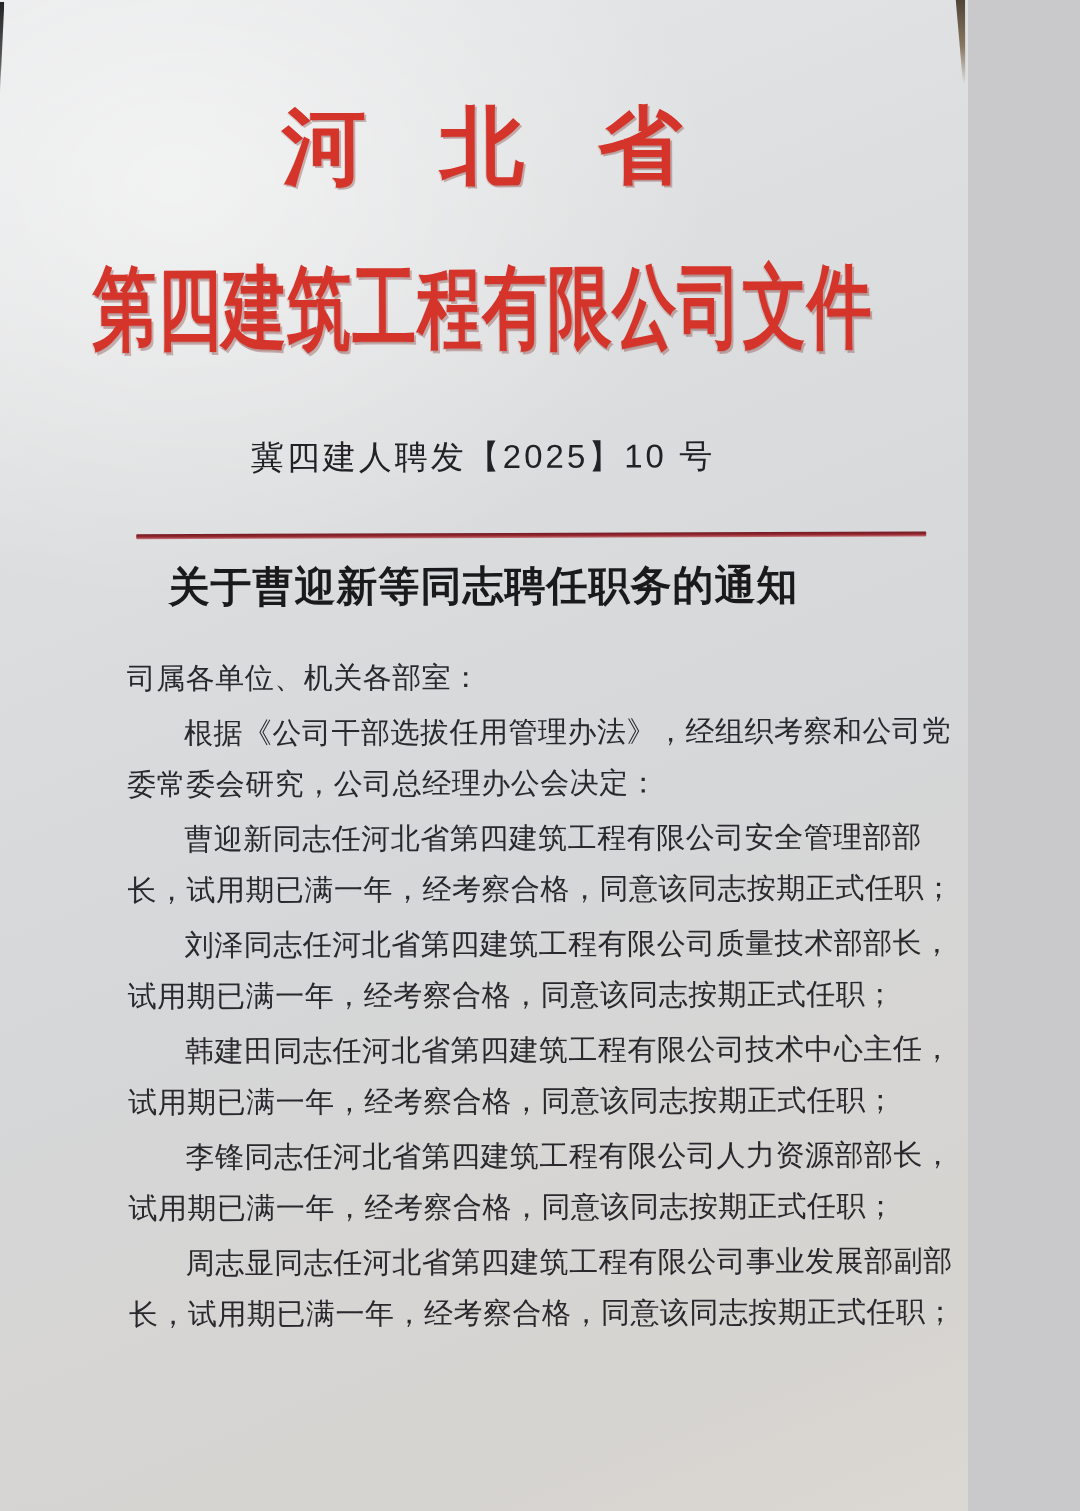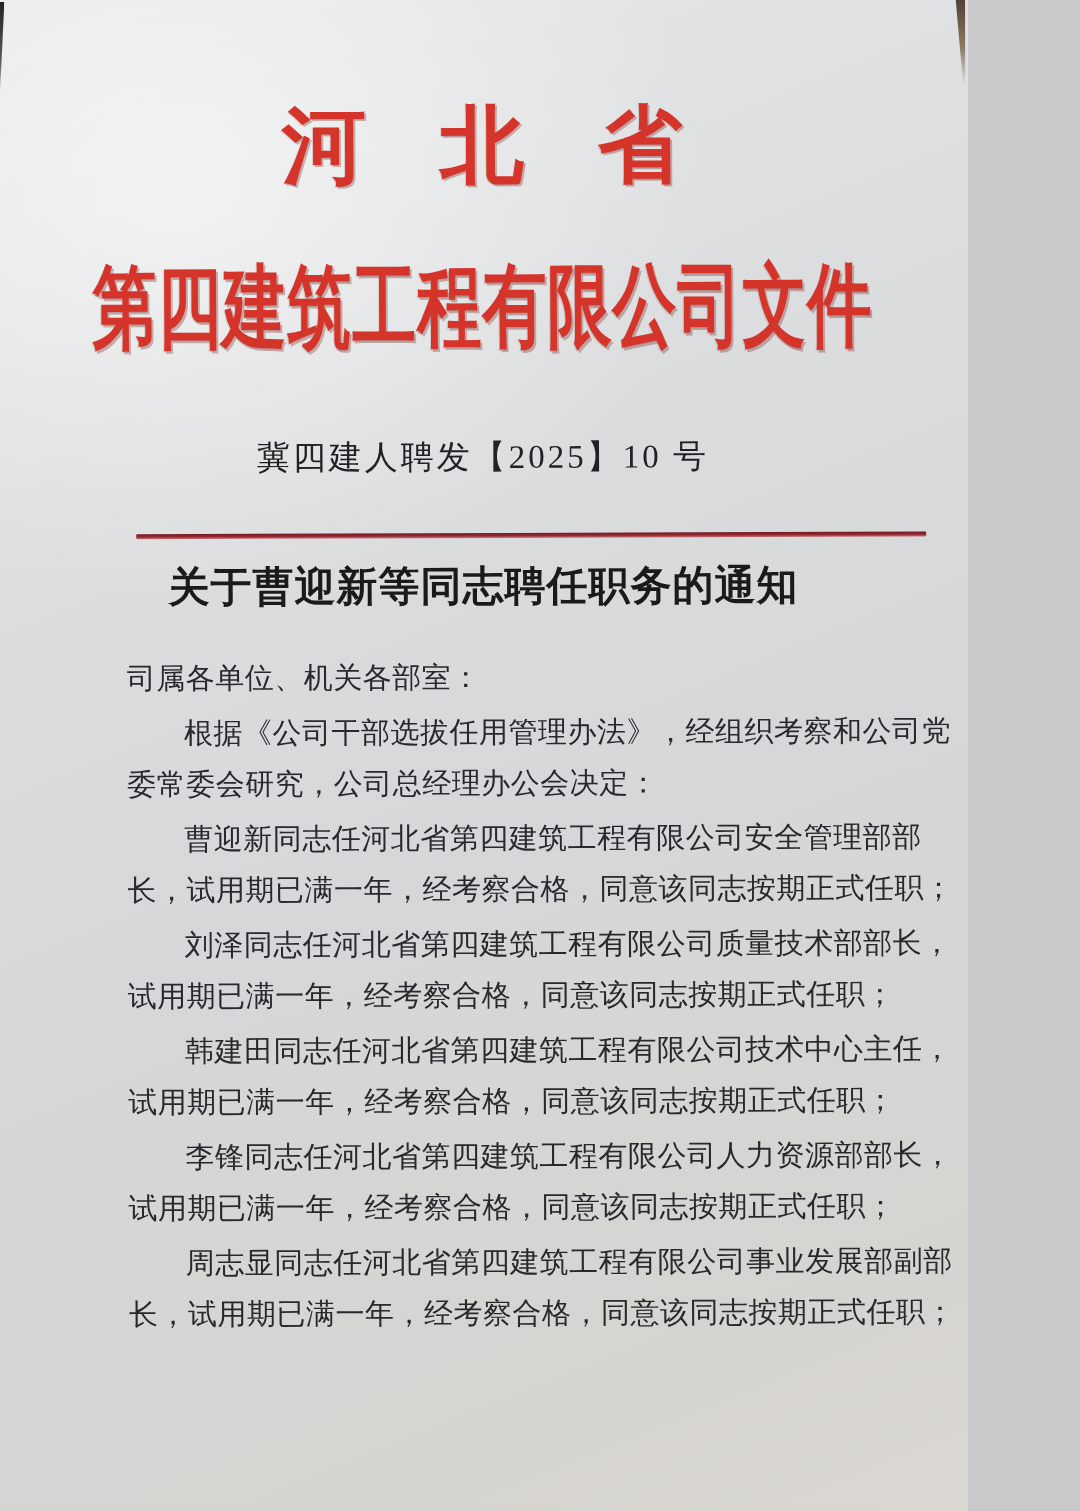--- a/index.html
+++ b/index.html
@@ -5,21 +5,21 @@
   * { margin: 0; padding: 0; box-sizing: border-box; }
   html, body { background: #c9c9cb; }
   .photo {
     position: relative;
     width: 968px;
     height: 1511px;
     overflow: hidden;
     background:
       radial-gradient(ellipse 900px 700px at 18% 12%, rgba(255,255,255,0.55), rgba(255,255,255,0) 60%),
       linear-gradient(158deg, #e7e8e9 0%, #dddedf 28%, #d6d7d9 55%, #d6d4d0 88%, #dbd8d3 100%);
-    font-family: Liberation Serif, serif;
+    font-family: Liberation Sans, sans-serif;
   }
   .tilt { position:absolute; inset:0; transform: rotate(-0.2deg); transform-origin: 50% 50%; }
 
   
   .edge-left {
     position:absolute; left:0; top:0; width:7px; height:96px;
     background: linear-gradient(to bottom, #232326, #5c5c5e 65%, rgba(120,120,122,0));
     clip-path: polygon(0 0, 100% 0, 30% 100%, 0 100%);
   }
   .edge-right {

